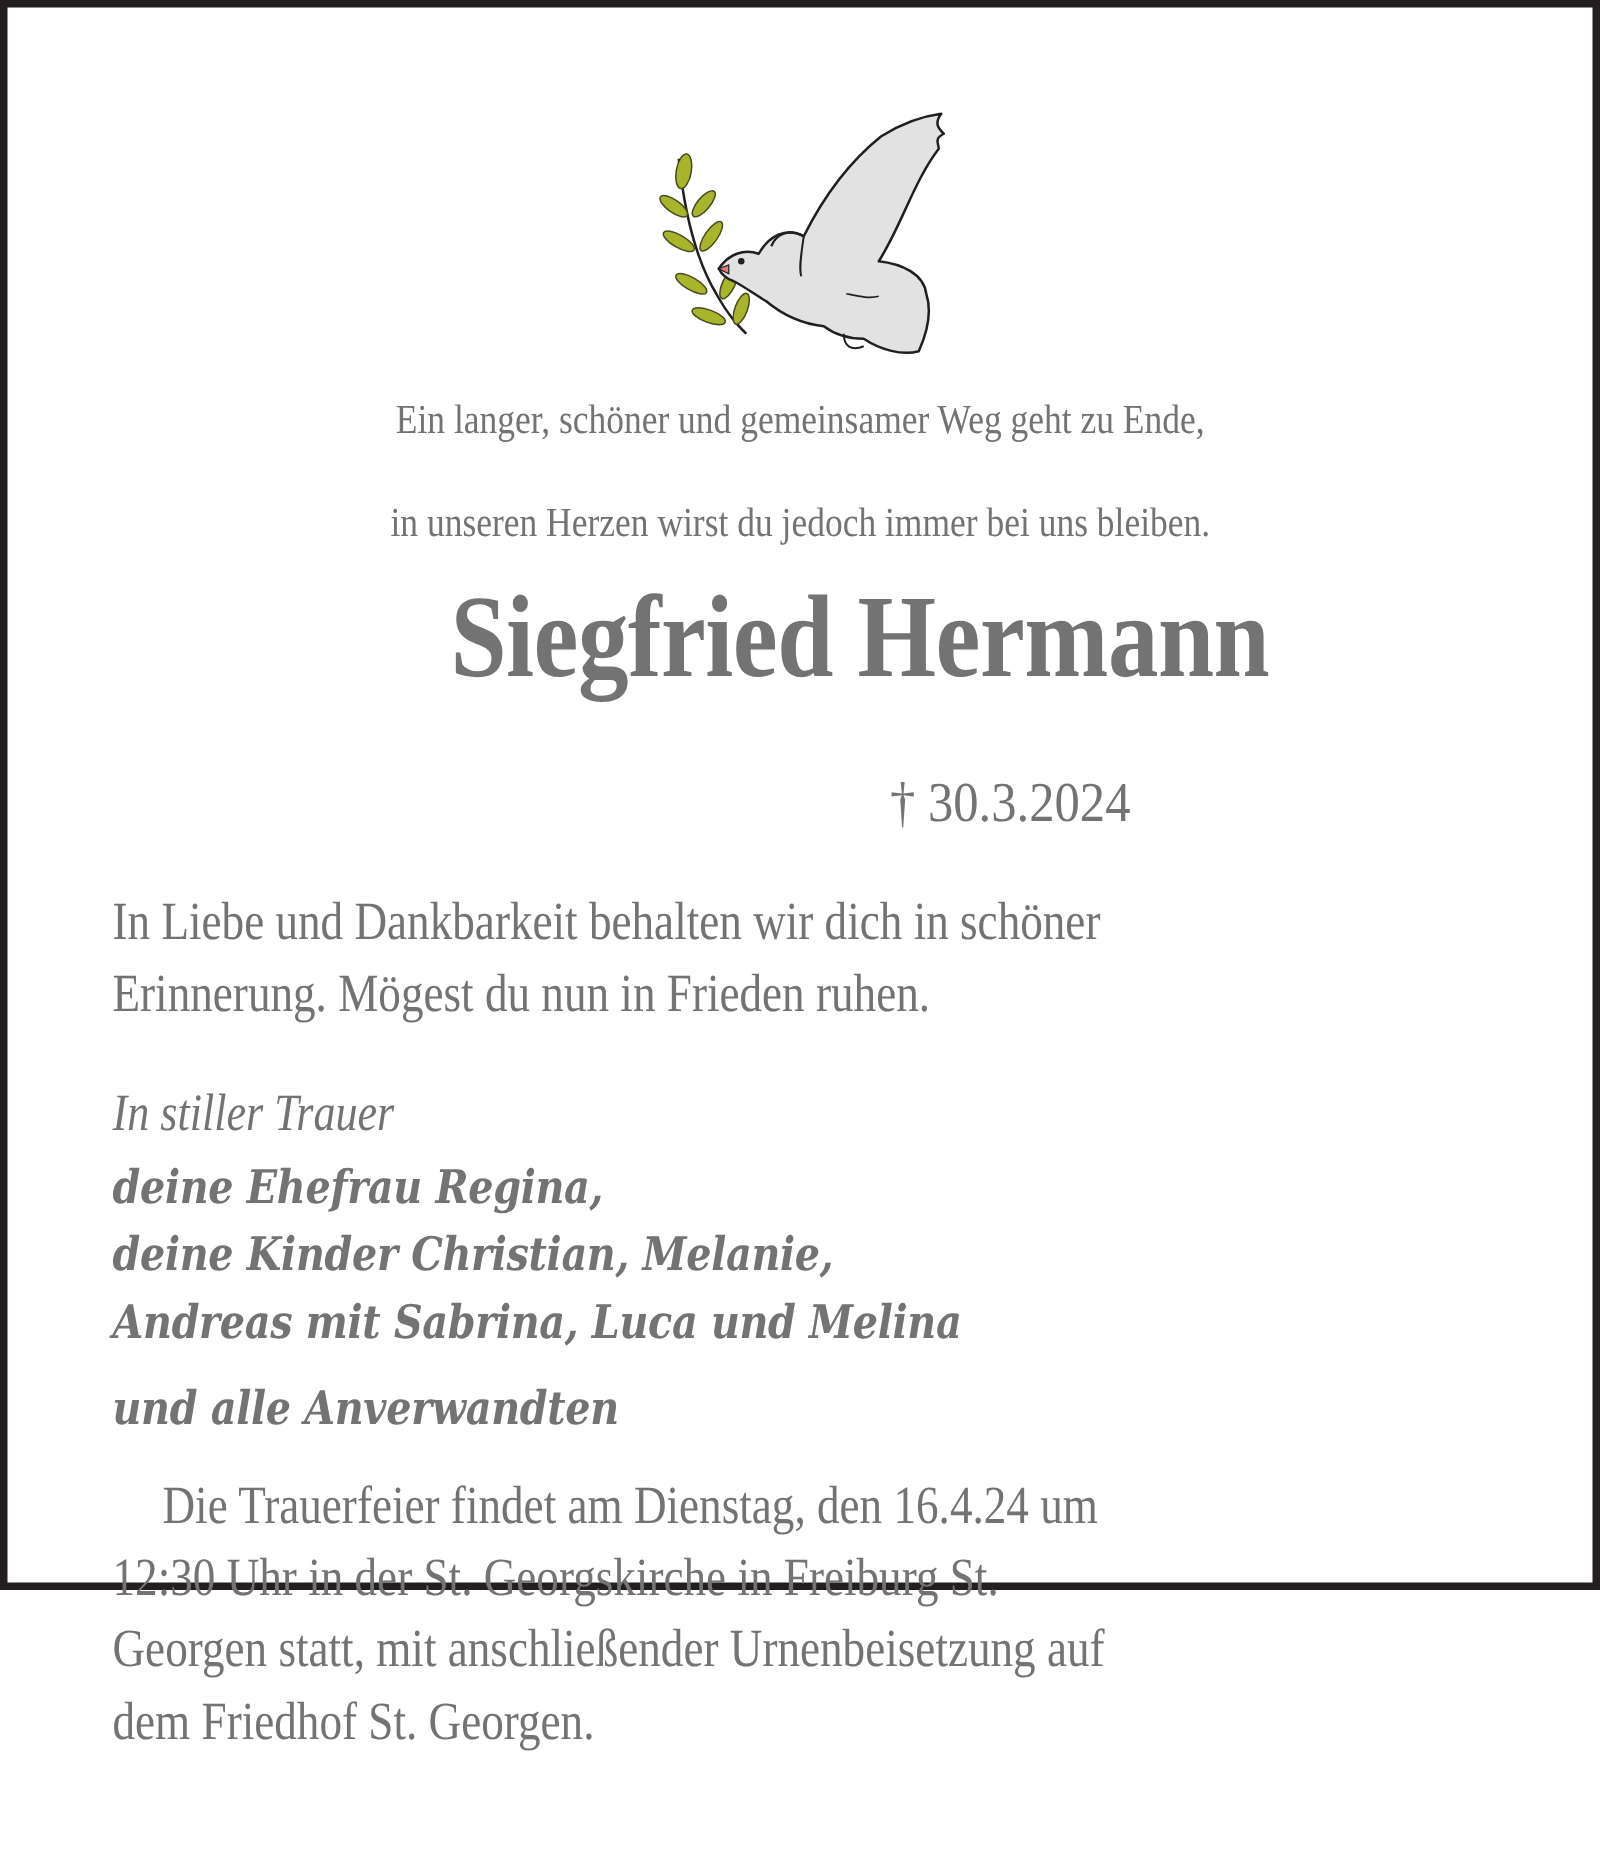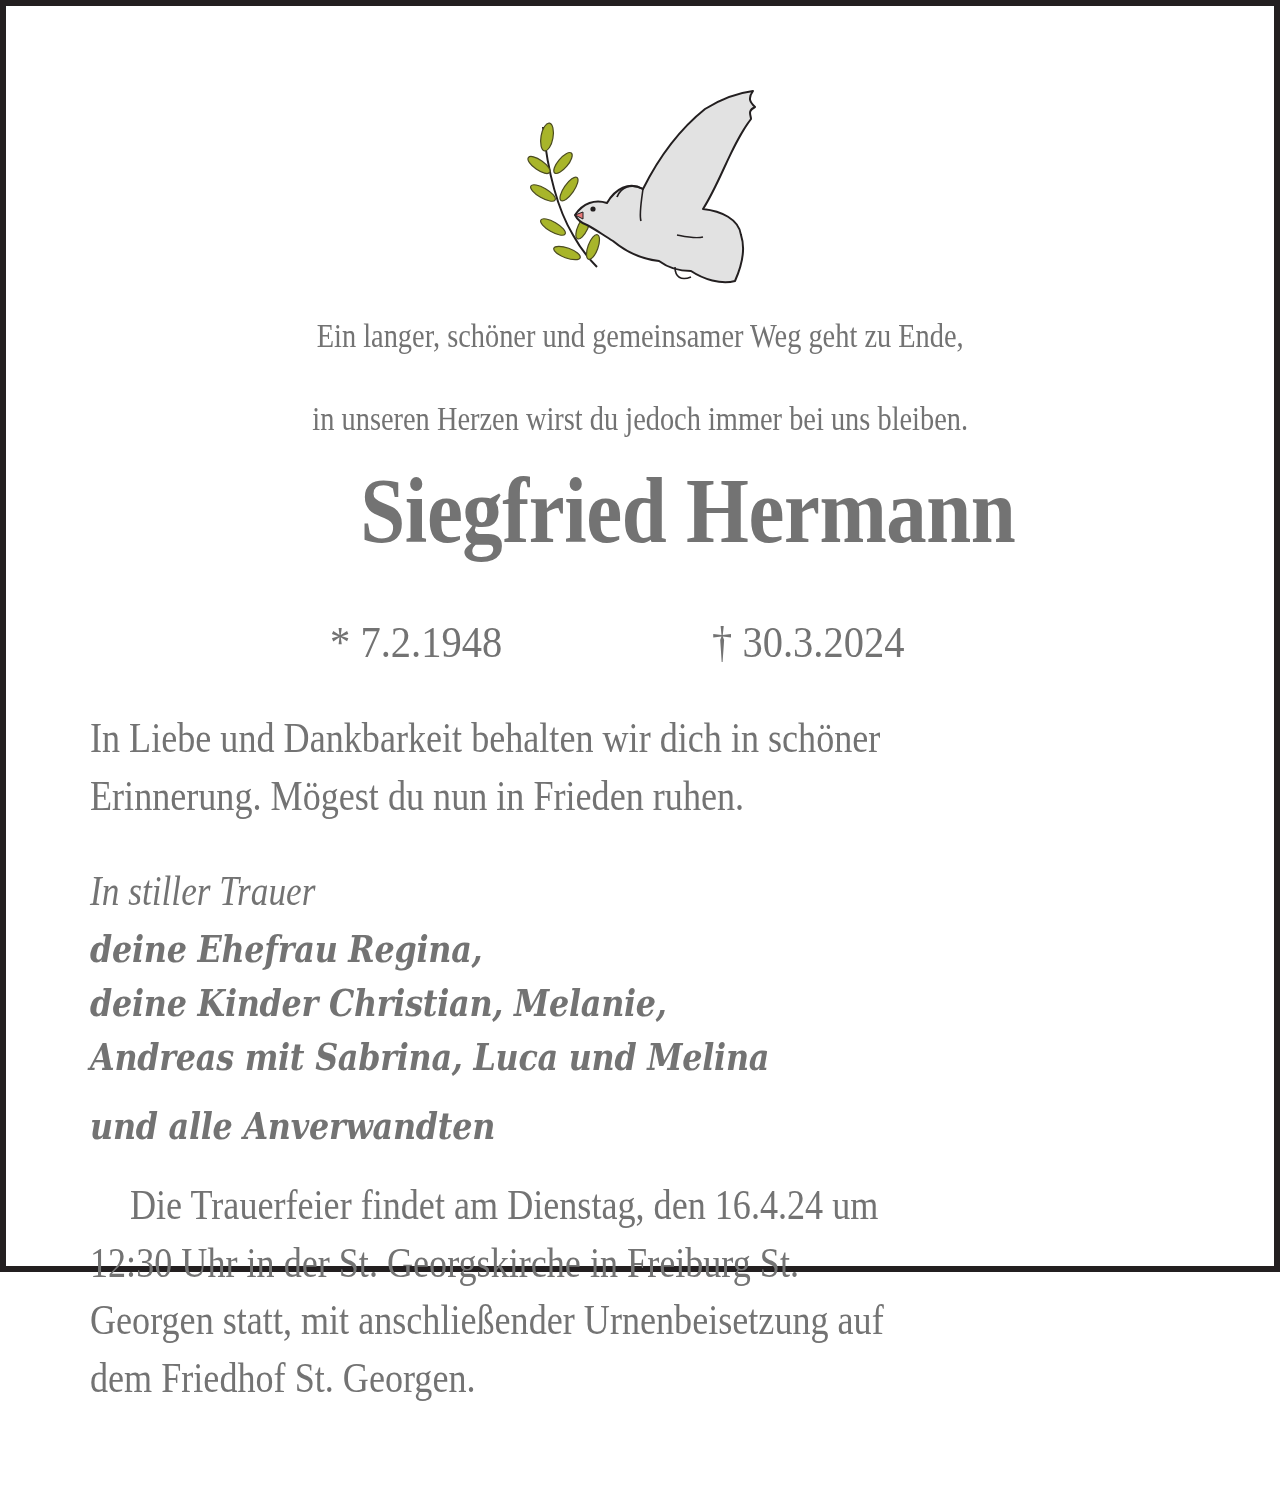--- a/index.html
+++ b/index.html
@@ -92,23 +92,20 @@
     <span class="sx">Ein langer, schöner und gemeinsamer Weg geht zu Ende,</span>
   </div>
   <div class="line center verse" style="top: 361px; margin-top: 36px;">
     <span class="sx">in unseren Herzen wirst du jedoch immer bei uns bleiben.</span>
   </div>
 
   <div class="line center name" style="top: 457px;">
     <span class="sx">Siegfried Hermann</span>
   </div>
 
-  <div class="line date" style="left: 324px; top: 614px;">
-    <span class="sx">* 7.2.1948</span>
-  </div>
   <div class="line date" style="left: 706px; top: 614px;">
     <span class="sx">† 30.3.2024</span>
   </div>
 
   <div class="line body" style="top: 710px;">
     <span class="sx">In Liebe und Dankbarkeit behalten wir dich in schöner</span>
   </div>
   <div class="line body" style="top: 768px;">
     <span class="sx">Erinnerung. Mögest du nun in Frieden ruhen.</span>
   </div>

